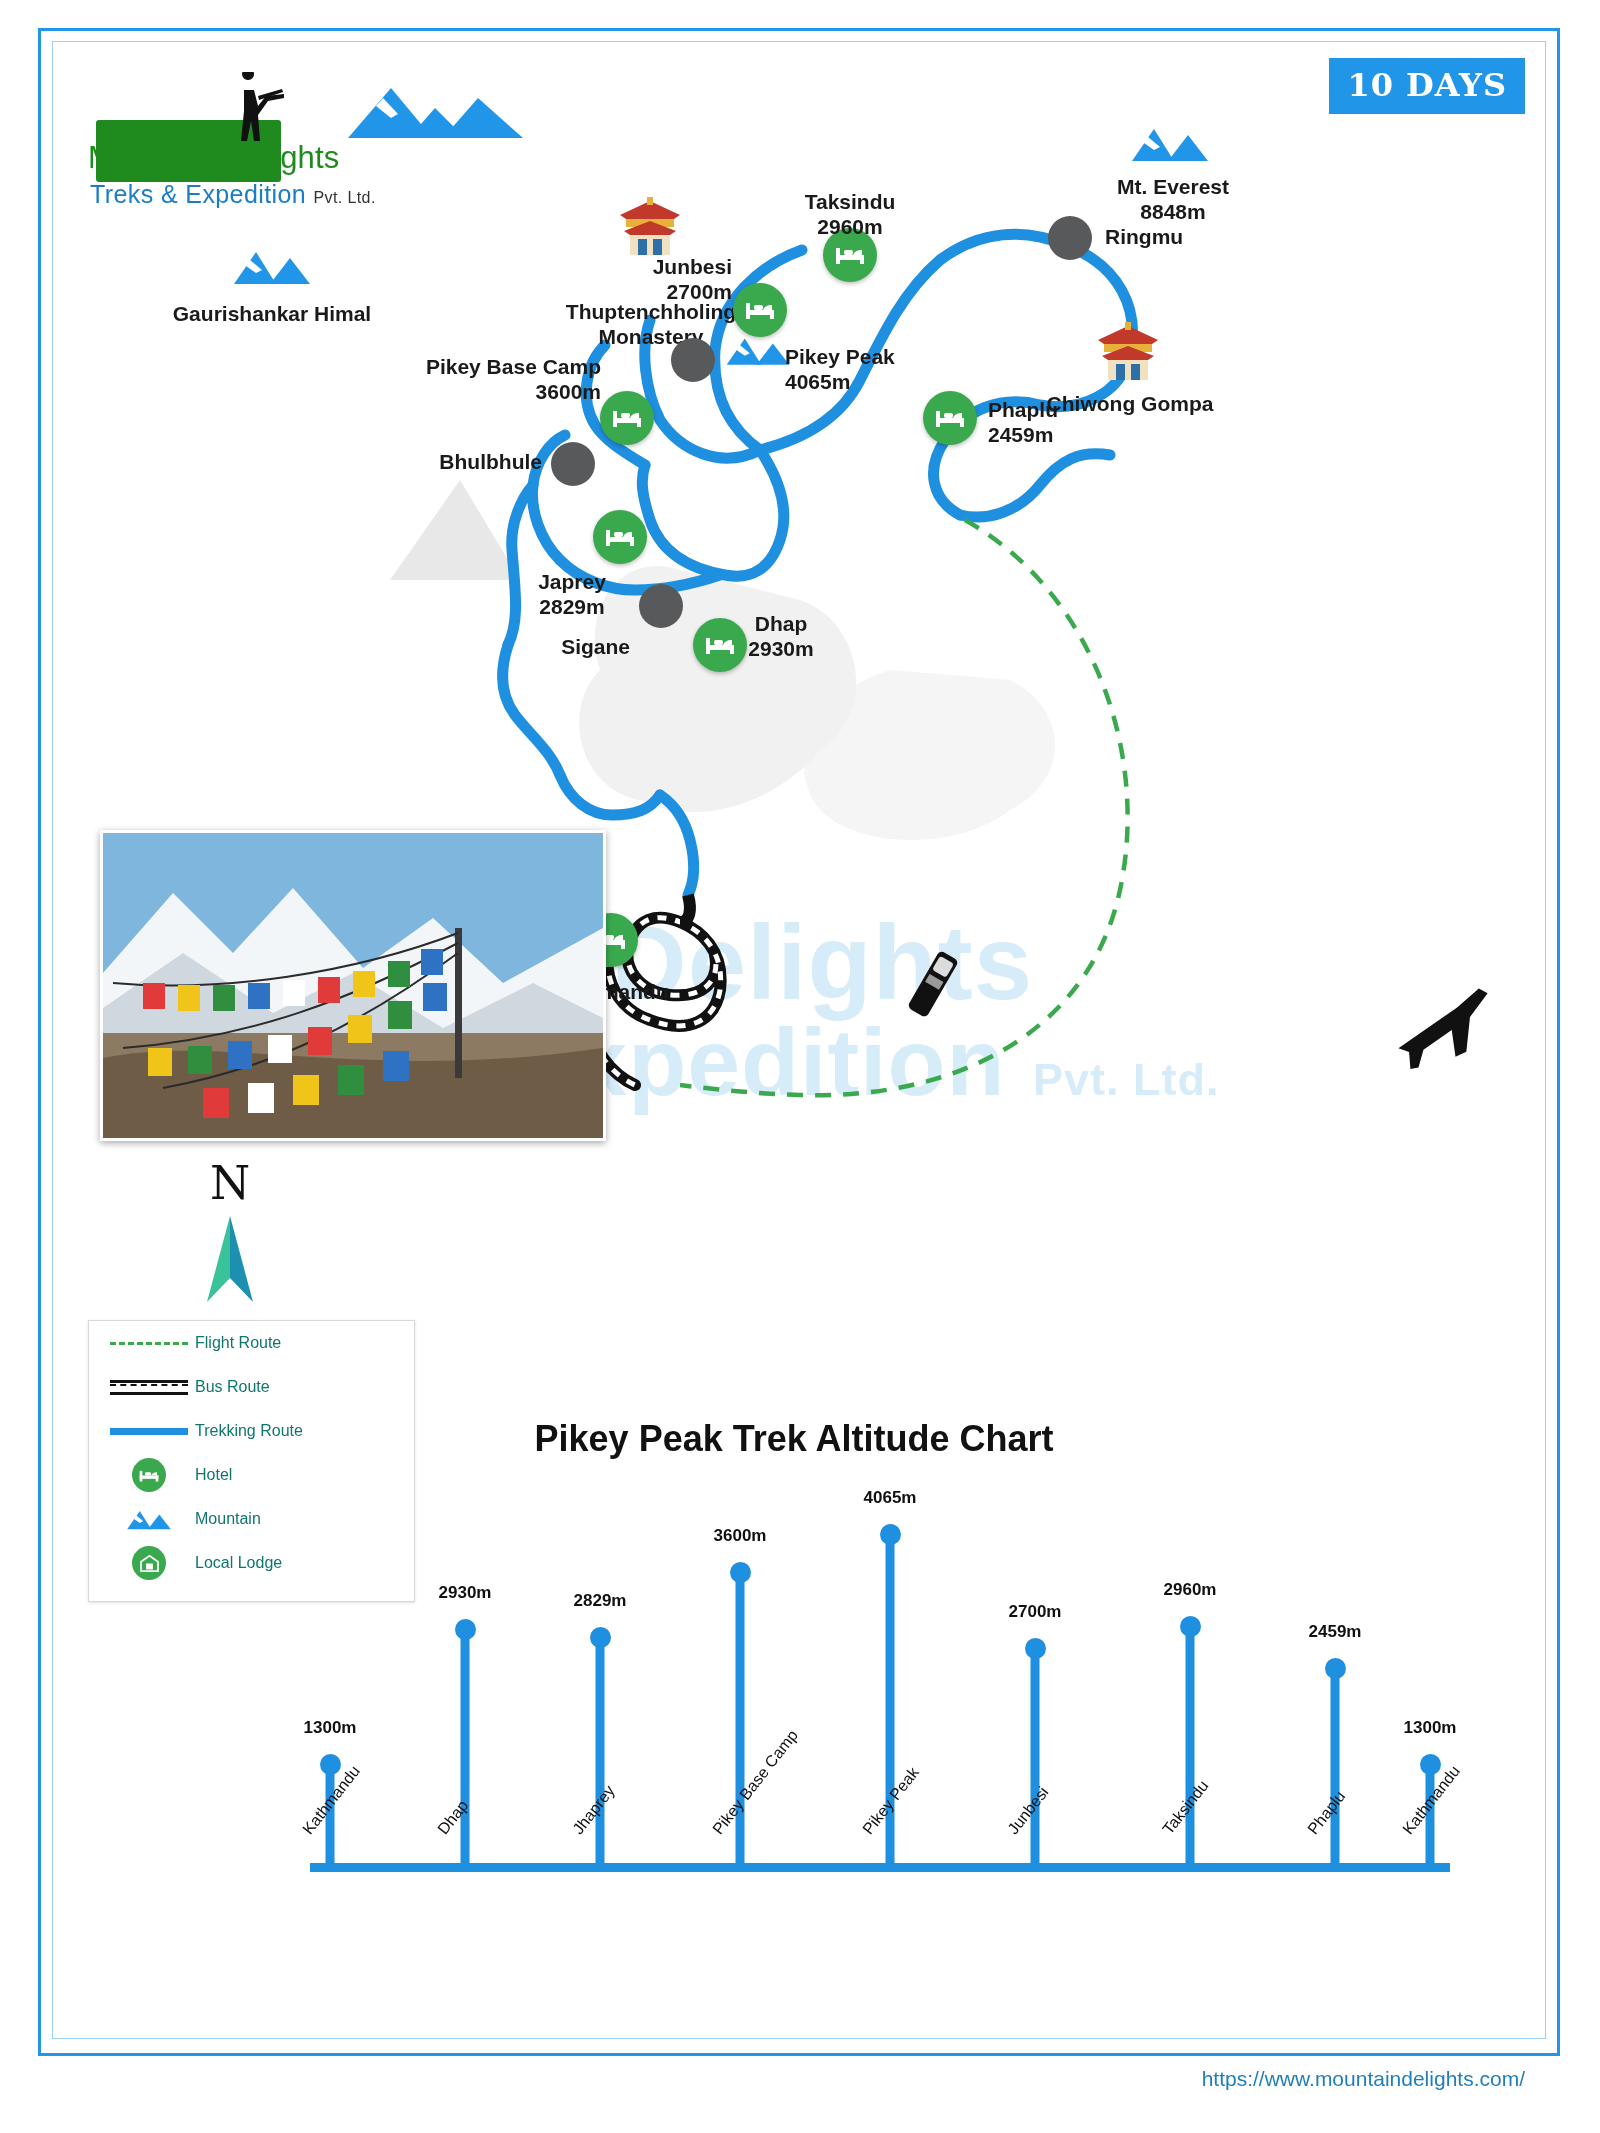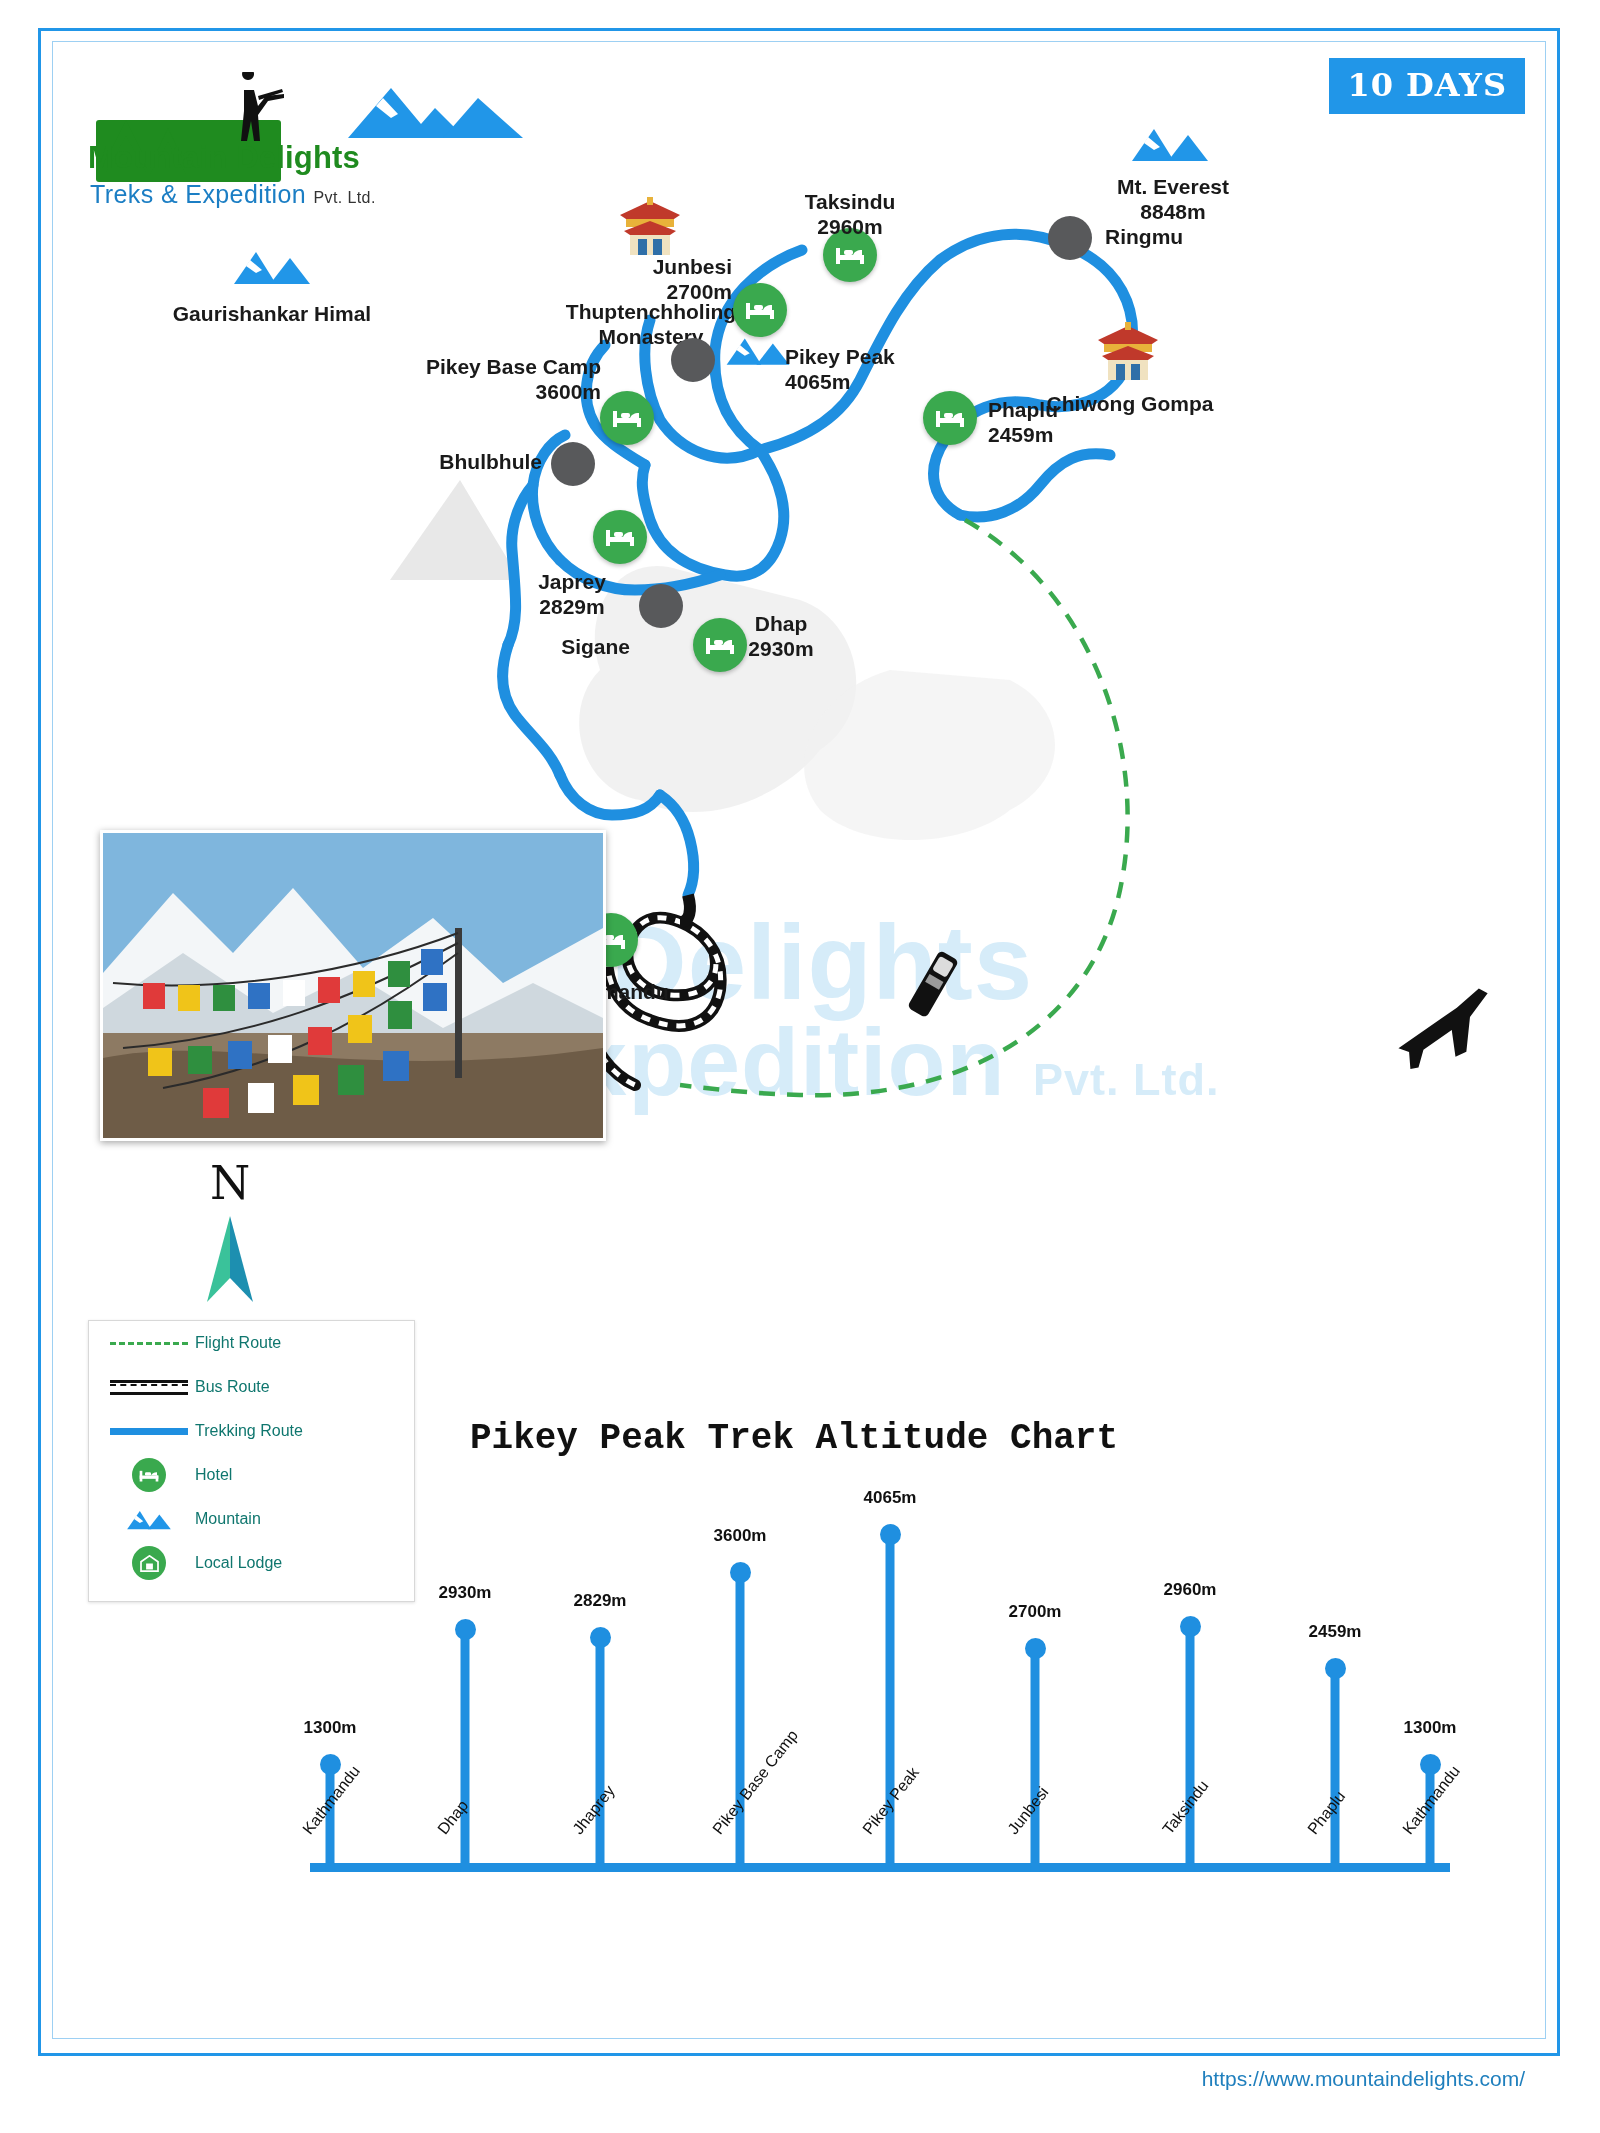--- a/index.html
+++ b/index.html
@@ -56,21 +56,21 @@
   .logo-hiker {
     position: absolute;
     left: 130px; top: 10px;
     width: 70px; height: 80px;
   }
   .logo-name {
     position: absolute;
     left: 0; top: 78px;
     width: 450px;
     font-size: 31px;
-    font-weight: bold;
+    font-weight: normal;
     color: #1f8b1f;
     letter-spacing: 0.2px;
   }
   .logo-sub {
     position: absolute;
     left: 2px; top: 118px;
     font-size: 25px;
     font-weight: normal;
     color: #1b7ec4;
     letter-spacing: 0.4px;
@@ -246,21 +246,20 @@
 
   
   .chart-title {
     position: absolute;
     left: 0; top: 1418px;
     width: 1588px;
     text-align: center;
     font-size: 36px;
     font-weight: bold;
     color: #111;
-    font-family: Liberation Mono, monospace;
   }
   .chart {
     position: absolute;
     left: 270px; top: 1480px;
     width: 1220px;
     height: 500px;
   }
   .chart-baseline {
     position: absolute;
     left: 40px; bottom: 108px;

